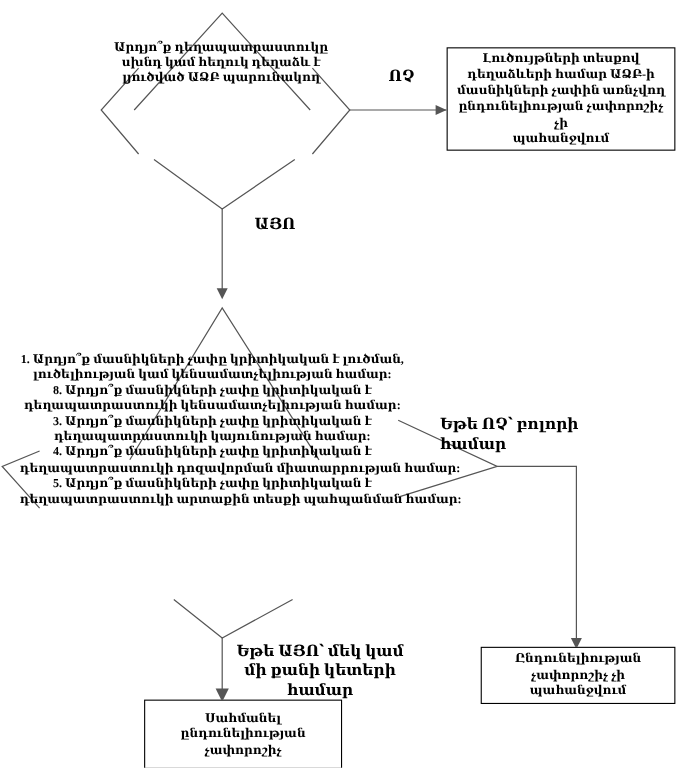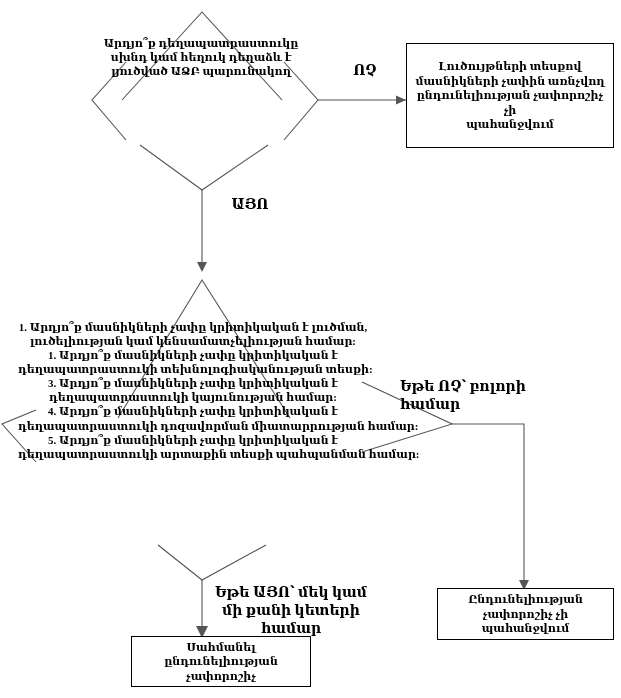--- a/index.html
+++ b/index.html
@@ -32,23 +32,23 @@
     position:absolute;
     border:1px solid #000000;
     background:#ffffff;
     display:flex;align-items:center;justify-content:center;
     text-align:center;
     font-size:11px;
     line-height:1.32;
     box-sizing:border-box;
     padding:4px 8px;
   }
-  .box-top-right{left:406px;top:43px;width:208px;height:105px;}
+  .box-top-right{left:406px;top:43px;width:208px;height:94px;}
   .box-bottom-right{left:437px;top:588px;width:177px;height:52px;}
-  .box-bottom-left{left:131px;top:636px;width:180px;height:51px;}
+  .box-bottom-left{left:131px;top:636px;width:180px;height:63px;}
 
   
   .lbl{position:absolute;font-size:14px;text-align:center;line-height:1.3;}
   .lbl-no{left:345px;top:62px;width:40px;}
   .lbl-yes{left:222px;top:196px;width:56px;}
   .lbl-no-all{left:400px;top:378px;width:160px;text-align:left;}
   .lbl-yes-some{left:206px;top:584px;width:170px;}
 </style>
 </head>
 <body>
@@ -89,33 +89,34 @@
     <div>Արդյո՞ք դեղապատրաստուկը</div>
     <div>սխնդ կամ հեղուկ դեղաձև է</div>
     <div>լյուծված ԱՁԲ պարունակող</div>
   </div>
 
   <div class="lbl lbl-no">ՈՉ</div>
 
   <div class="box box-top-right">
     <div>
       <div>Լուծույթների տեսքով</div>
+      <div>դեղաձևերի համար ԱՁԲ-ի</div>
       <div>մասնիկների չափին առնչվող</div>
       <div>ընդունելիության չափորոշիչ չի</div>
       <div>պահանջվում</div>
     </div>
   </div>
 
   <div class="lbl lbl-yes">ԱՅՈ</div>
 
   <div class="txt dec2-text">
     <div>1. Արդյո՞ք մասնիկների չափը կրիտիկական է լուծման,</div>
     <div>լուծելիության կամ կենսամատչելիության համար:</div>
-    <div>1. Արդյո՞ք մասնիկների չափը կրիտիկական է</div>
-    <div>դեղապատրաստուկի տեխնոլոգիականության տեսքի:</div>
+    <div>8. Արդյո՞ք մասնիկների չափը կրիտիկական է</div>
+    <div>դեղապատրաստուկի կենսամատչելիության համար:</div>
     <div>3. Արդյո՞ք մասնիկների չափը կրիտիկական է</div>
     <div>դեղապատրաստուկի կայունության համար:</div>
     <div>4. Արդյո՞ք մասնիկների չափը կրիտիկական է</div>
     <div>դեղապատրաստուկի դոզավորման միատարրության համար:</div>
     <div>5. Արդյո՞ք մասնիկների չափը կրիտիկական է</div>
     <div>դեղապատրաստուկի արտաքին տեսքի պահպանման համար:</div>
   </div>
 
   <div class="lbl lbl-no-all">Եթե ՈՉ՝ բոլորի համար</div>
 

